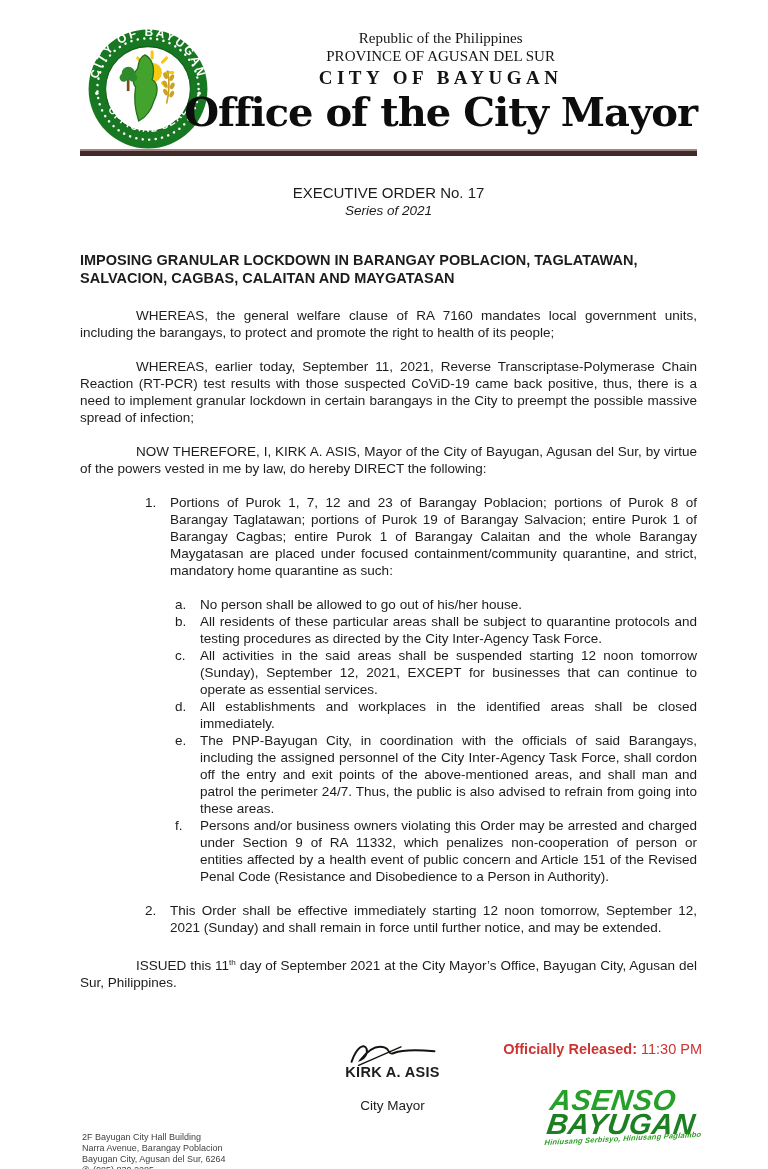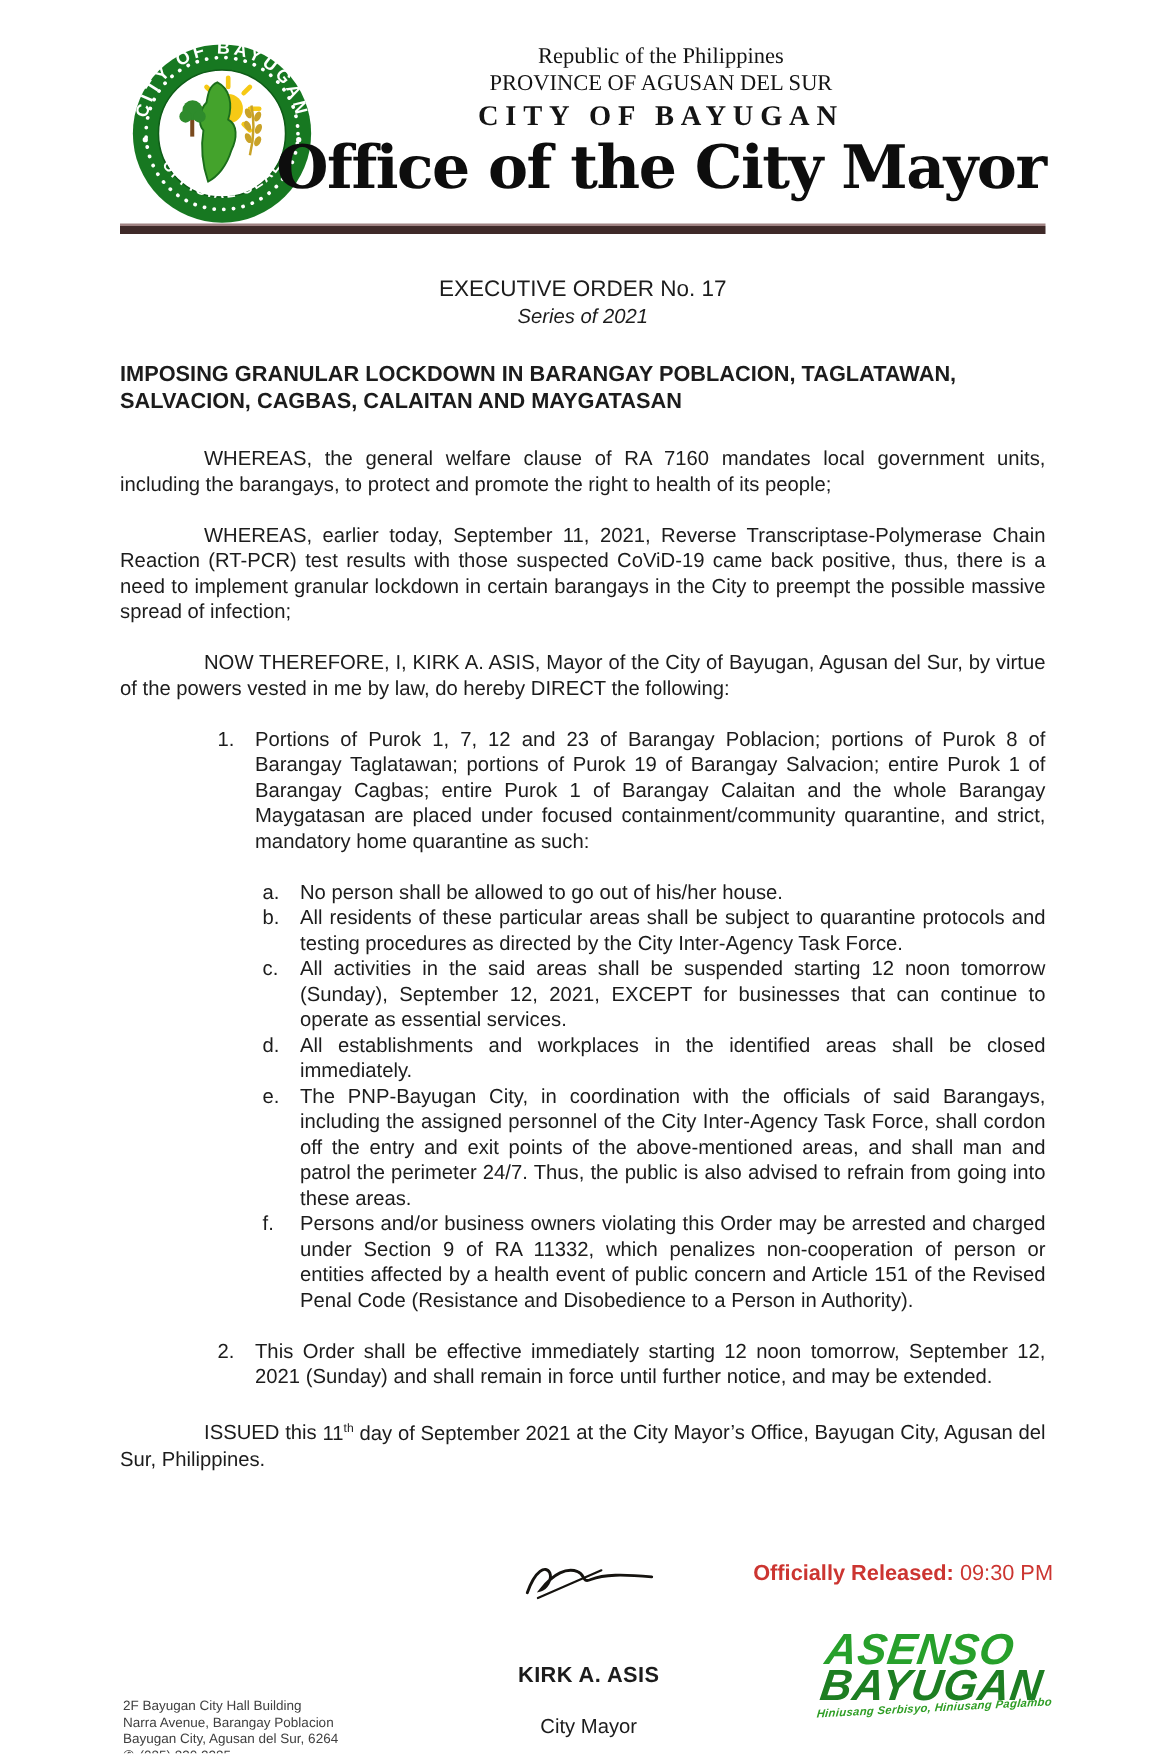--- a/index.html
+++ b/index.html
@@ -17,39 +17,39 @@
   .hdr-city     { font-size:19px; line-height:23px; font-weight:bold; letter-spacing:4.5px; margin-top:1px; }
   .hdr-office   { font-family:"DejaVu Serif", serif; font-weight:bold; font-size:40px;
                   line-height:46px; letter-spacing:-1px; margin-top:0; color:#0d0d0d; }
   .hdr-rule { position:absolute; left:80px; top:149px; width:617px; height:7px;
               background:linear-gradient(#a08383 0 2px, #3f2a29 2px 100%); }
 
   
   .content { position:absolute; left:80px; top:184px; width:617px;
              font-size:13.5px; line-height:17px; text-align:justify; }
   .eo-no    { text-align:center; font-weight:normal; font-size:15px; line-height:18px; }
-  .eo-series{ text-align:center; font-style:italic; font-size:13.5px; line-height:17px; margin-bottom:22px; }
+  .eo-series{ text-align:center; font-style:italic; font-size:13.5px; line-height:17px; margin-bottom:32px; }
   .eo-title { text-align:left; font-weight:bold; font-size:14.5px; line-height:18px; margin-bottom:20px; }
   p.body-par { margin:0 0 17px 0; text-indent:56px; }
   .bold { font-weight:normal; }
 
   .oli  { display:flex; margin:0 0 17px 0; }
   .oli .marker { flex:none; width:25px; margin-left:65px; }
   .oli .txt    { flex:1; text-align:justify; }
   .sublist { margin:0 0 17px 0; }
   .sli  { display:flex; }
   .sli .marker { flex:none; width:25px; margin-left:95px; }
   .sli .txt    { flex:1; text-align:justify; }
   .issued-par { margin:0; text-indent:56px; }
   sup { font-size:60%; }
 
   
   .signature-block { position:absolute; left:300px; top:1038px; width:185px; text-align:center; }
   .sig-scribble { display:block; margin:0 auto -4px auto; }
-  .sig-name { font-weight:bold; font-size:14.5px; line-height:16px; letter-spacing:.3px;margin-top:45px; }
+  .sig-name { font-weight:bold; font-size:14.5px; line-height:16px; letter-spacing:.3px; }
   .sig-role { font-size:13.5px; line-height:16px;margin-top:18px; }
 
   .released { position:absolute; right:66px; top:1041px; font-size:14.5px; line-height:17px;
               color:#cc3531; white-space:nowrap; }
   .released .lbl { font-weight:bold; }
 
   
   .footer-address { position:absolute; left:82px; top:1132px; font-size:9px; line-height:11px;
                     color:#3f3f3f; }
   .footer-address .icon { display:inline-block; width:11px; font-size:9px; }
@@ -184,21 +184,21 @@
 
   <div class="signature-block">
     <svg class="sig-scribble" width="100" height="30" viewBox="0 0 110 34">
       <path d="M8,27 C14,10 22,6 25,12 C27,17 22,24 18,25 C28,12 38,8 46,11 C52,13 49,20 56,17 C66,13 80,13 102,15" stroke="#15130f" stroke-width="2.2" fill="none" stroke-linecap="round"></path>
       <path d="M16,31 L64,10" stroke="#15130f" stroke-width="1.6" fill="none" stroke-linecap="round"></path>
     </svg>
     <div class="sig-name">KIRK A. ASIS</div>
     <div class="sig-role">City Mayor</div>
   </div>
 
-  <div class="released"><span class="lbl">Officially Released:</span><span> 09:30 PM</span></div>
+  <div class="released"><span class="lbl">Officially Released:</span><span> 11:30 PM</span></div>
 
   <div class="footer-address">
     <div>2F Bayugan City Hall Building</div>
     <div>Narra Avenue, Barangay Poblacion</div>
     <div>Bayugan City, Agusan del Sur, 6264</div>
     <div><span class="icon">✆</span><span>(085) 830 2285</span></div>
     <div><span class="icon">✉</span><span>lgu.bayugancity@gmail.com</span></div>
   </div>
 
   <div class="asenso">

